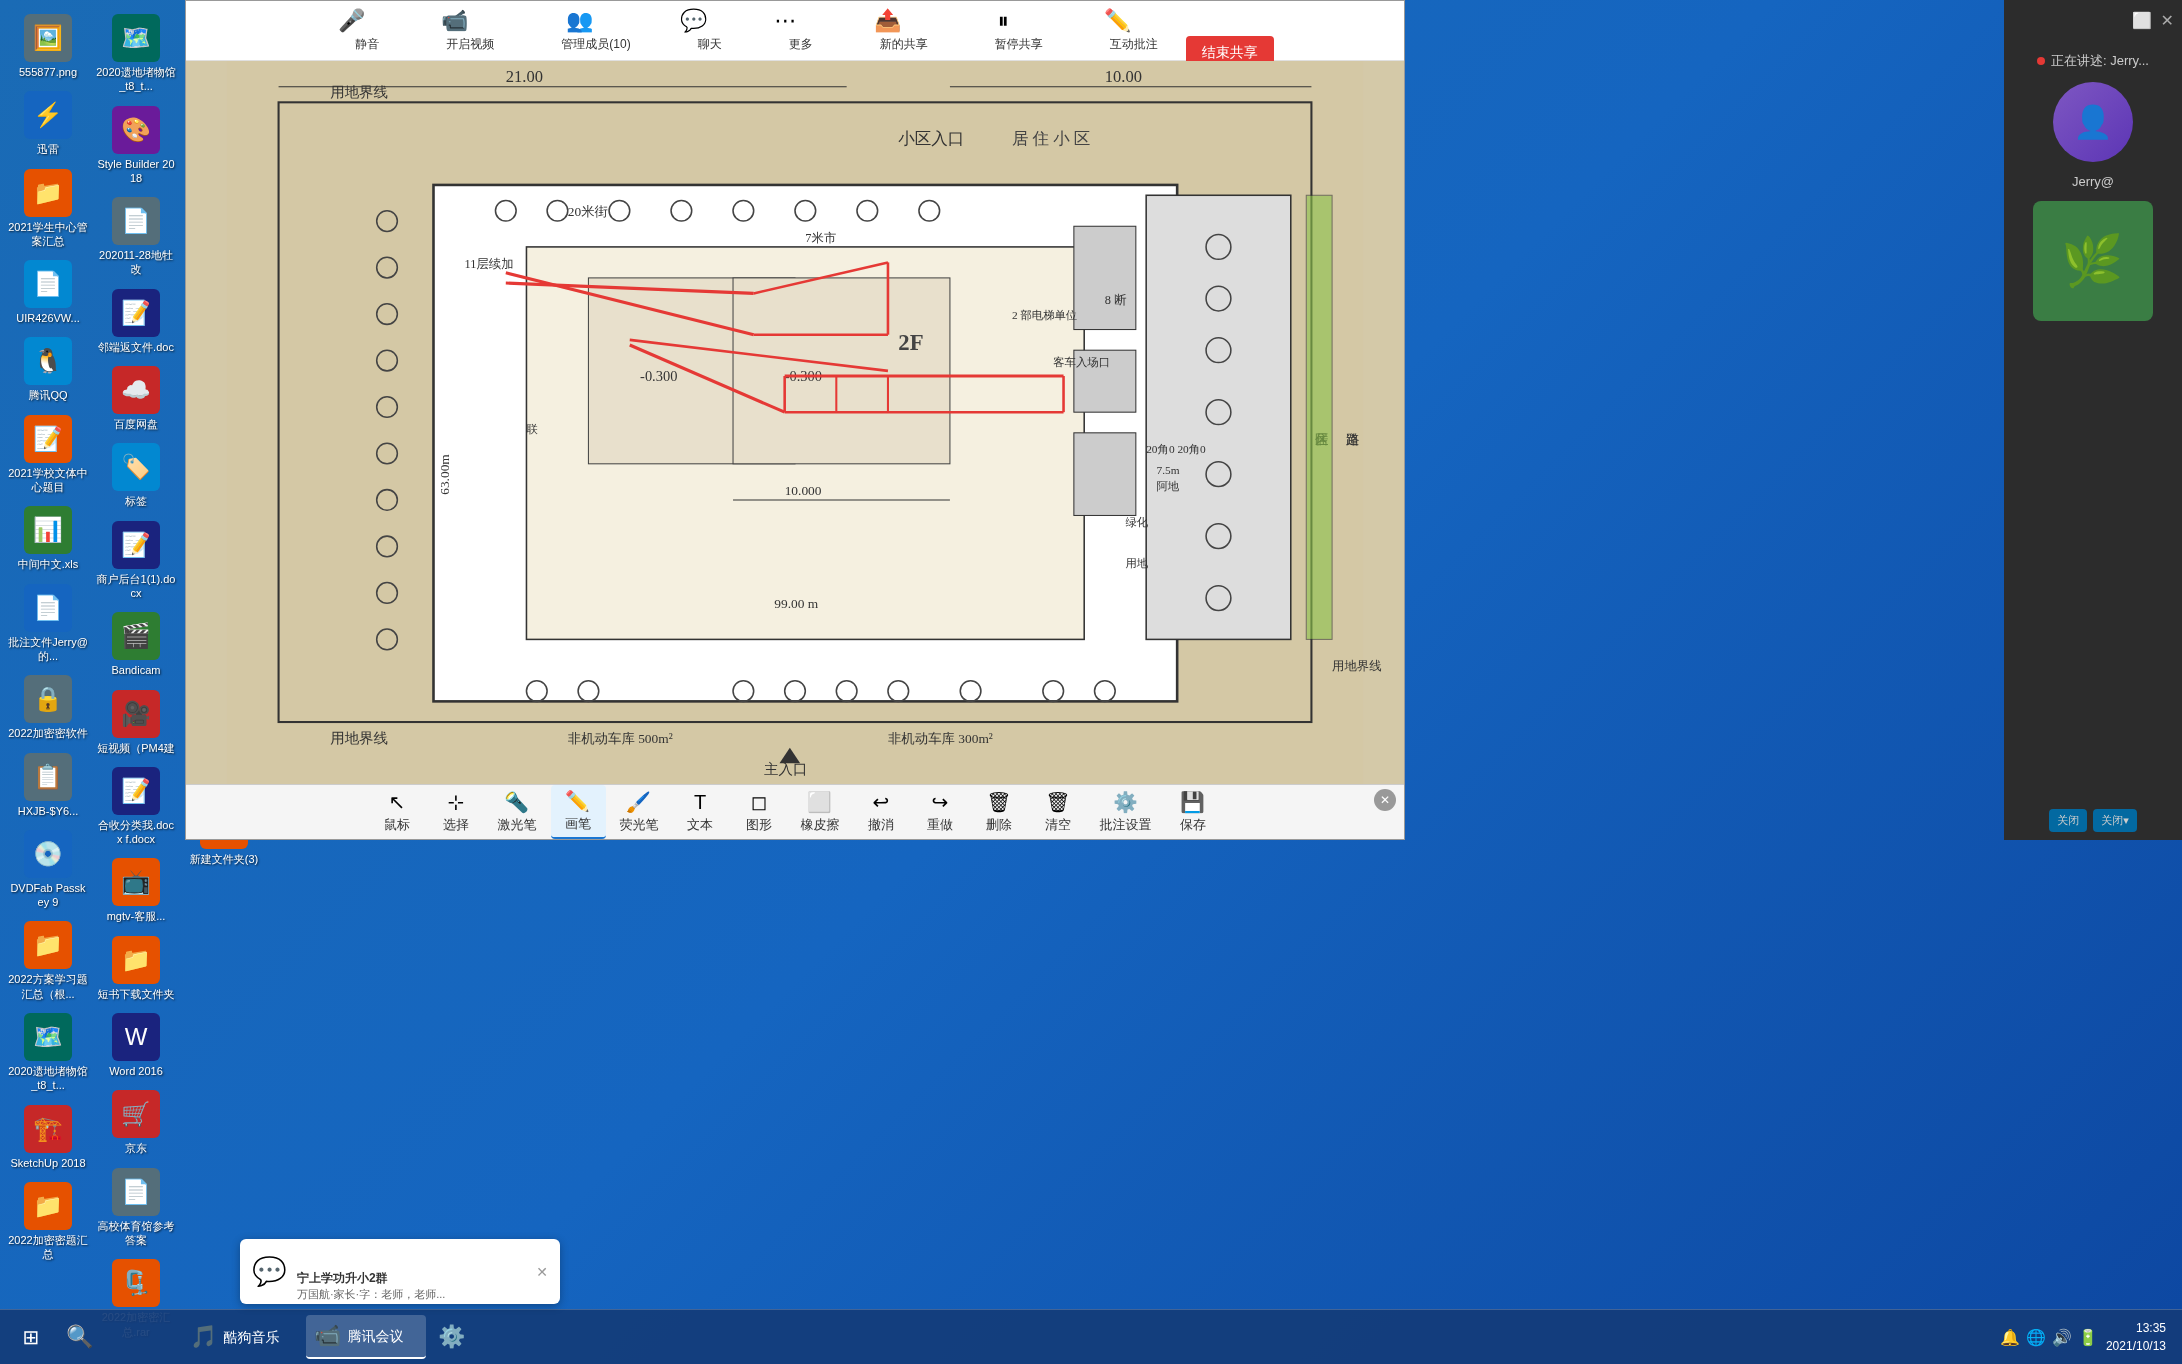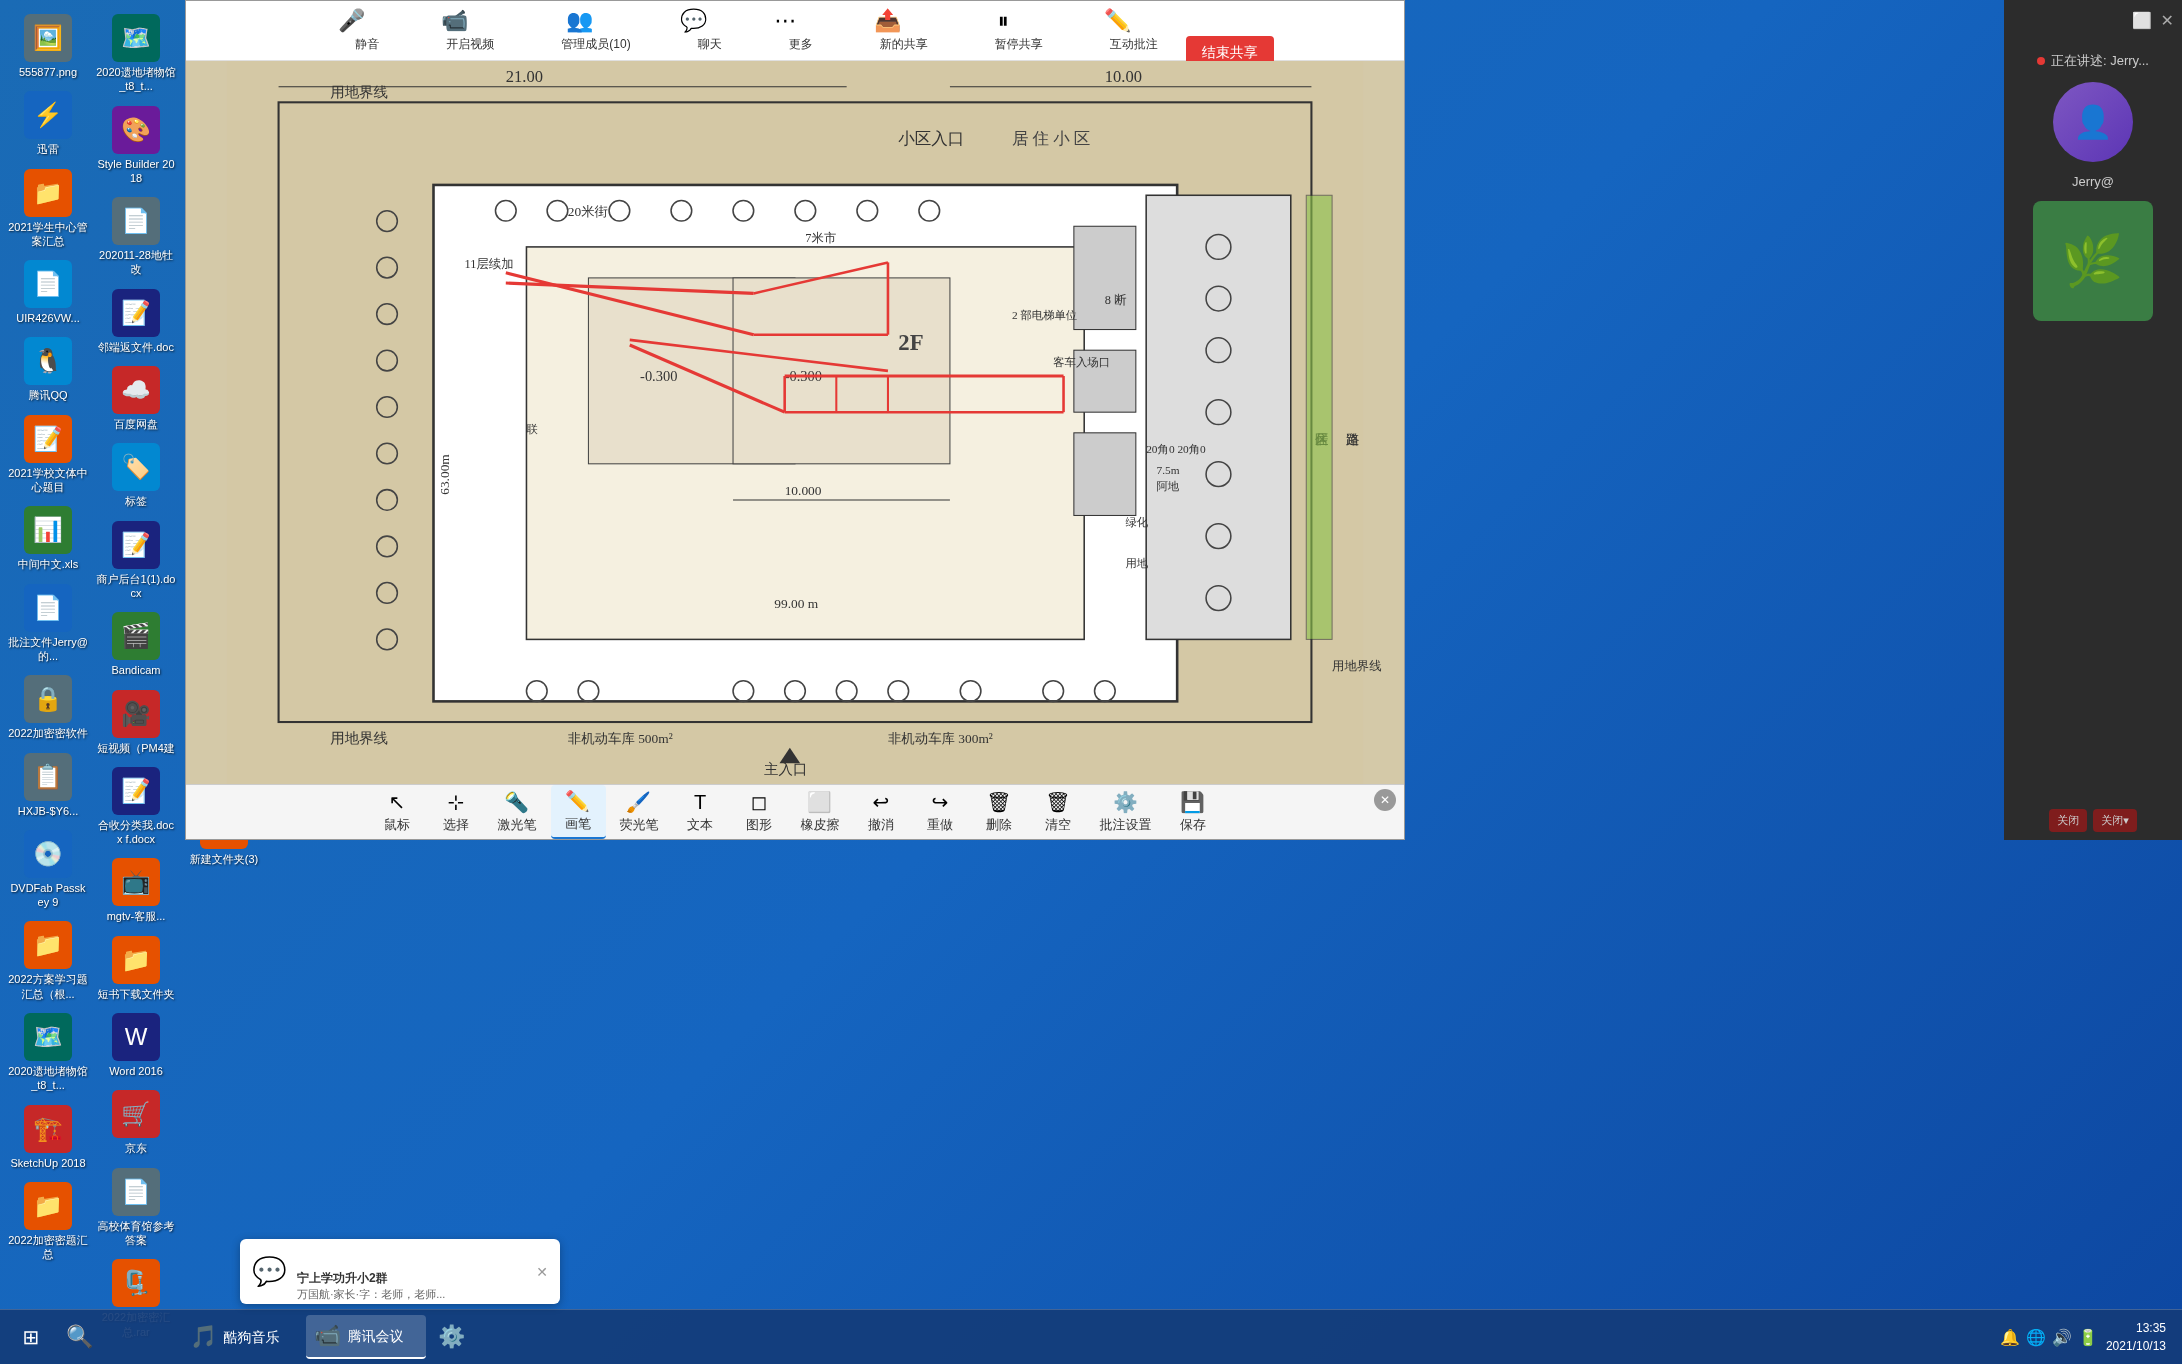--- a/index.html
+++ b/index.html
@@ -260,21 +260,21 @@
     }
 
     .rp-controls {
       padding: 8px;
       display: flex;
       gap: 6px;
       justify-content: center;
     }
 
     .rp-ctrl-btn {
-      background: #7f1d1d;
+      background: #0369a1;
       color: #ccc;
       border: none;
       border-radius: 4px;
       padding: 4px 8px;
       font-size: 11px;
       cursor: pointer;
       font-family: inherit;
     }
 
     

